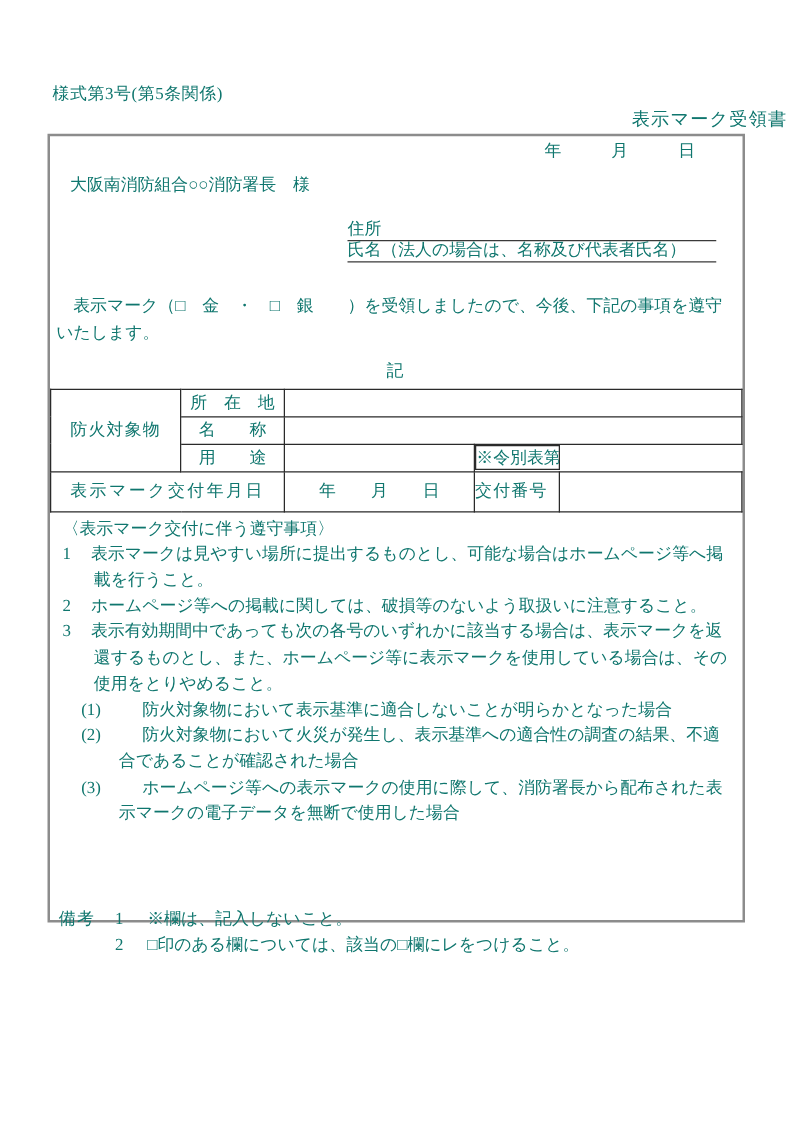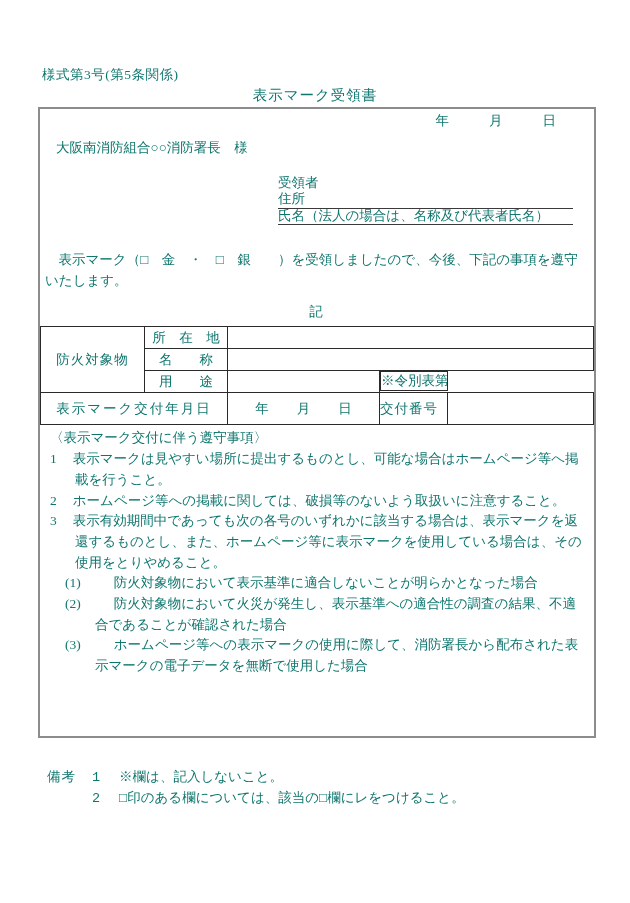--- a/index.html
+++ b/index.html
@@ -21,21 +21,21 @@
     position: absolute;
     left: 42px;
     top: 66px;
     letter-spacing: 0.5px;
   }
   .doc-title {
     position: absolute;
     left: 0;
     top: 86px;
     width: 100%;
-    text-align: center;
+    text-align: right;
     font-size: 14.5px;
     letter-spacing: 1px;
   }
   .box {
     position: absolute;
     left: 38px;
     top: 107px;
     width: 558px;
     height: 631px;
     border: 2px solid #8c8c8c;
@@ -111,25 +111,24 @@
   }
   .subitem {
     margin-left: 15px;
     padding-left: 30px;
     text-indent: -30px;
   }
   .subitem .num { margin-right: 33px; }
   .notes {
     position: absolute;
     left: 47px;
-    top: 767px;
+    top: 724px;
     width: 560px;
     display: flex;
     line-height: 21px;
-    font-family: Liberation Mono, monospace;
   }
   .notes-label { margin-right: 16px; letter-spacing: 1px; }
   .note { display: flex; }
   .note .n { margin-right: 19px; }
 </style>
 </head>
 <body>
 
 <div class="page">
 
@@ -138,21 +137,20 @@
 
   <div class="box">
 
     <div class="date-row">
       <span>年</span><span>月</span><span>日</span>
     </div>
 
     <div class="addressee">大阪南消防組合○○消防署長　様</div>
 
     <div class="recipient">
-      <div class="r-line">受領者</div>
       <div class="r-line u">住所</div>
       <div class="r-line u">氏名（法人の場合は、名称及び代表者氏名）</div>
     </div>
 
     <div class="declaration">表示マーク（□　金　・　□　銀　　）を受領しましたので、今後、下記の事項を遵守いたします。</div>
 
     <div class="ki">記</div>
 
     <table class="prop">
       <colgroup>

